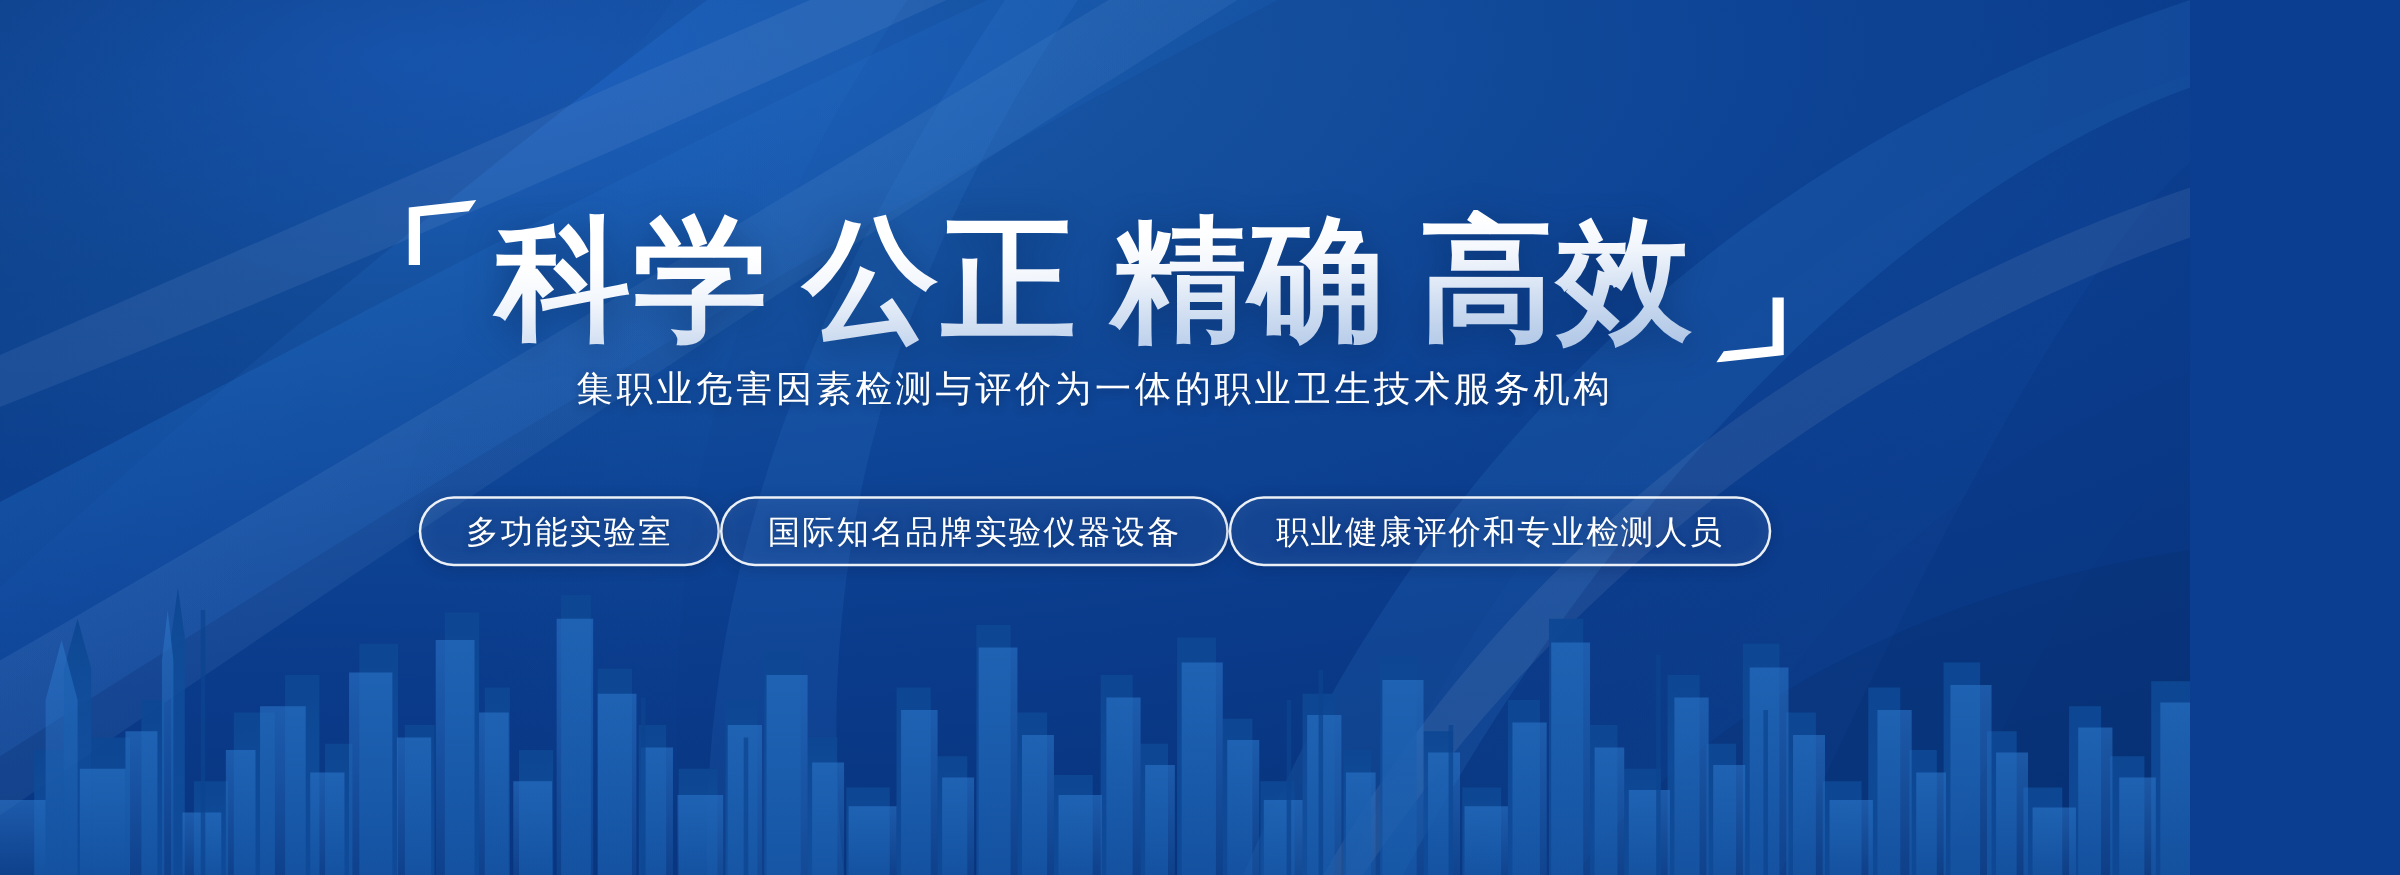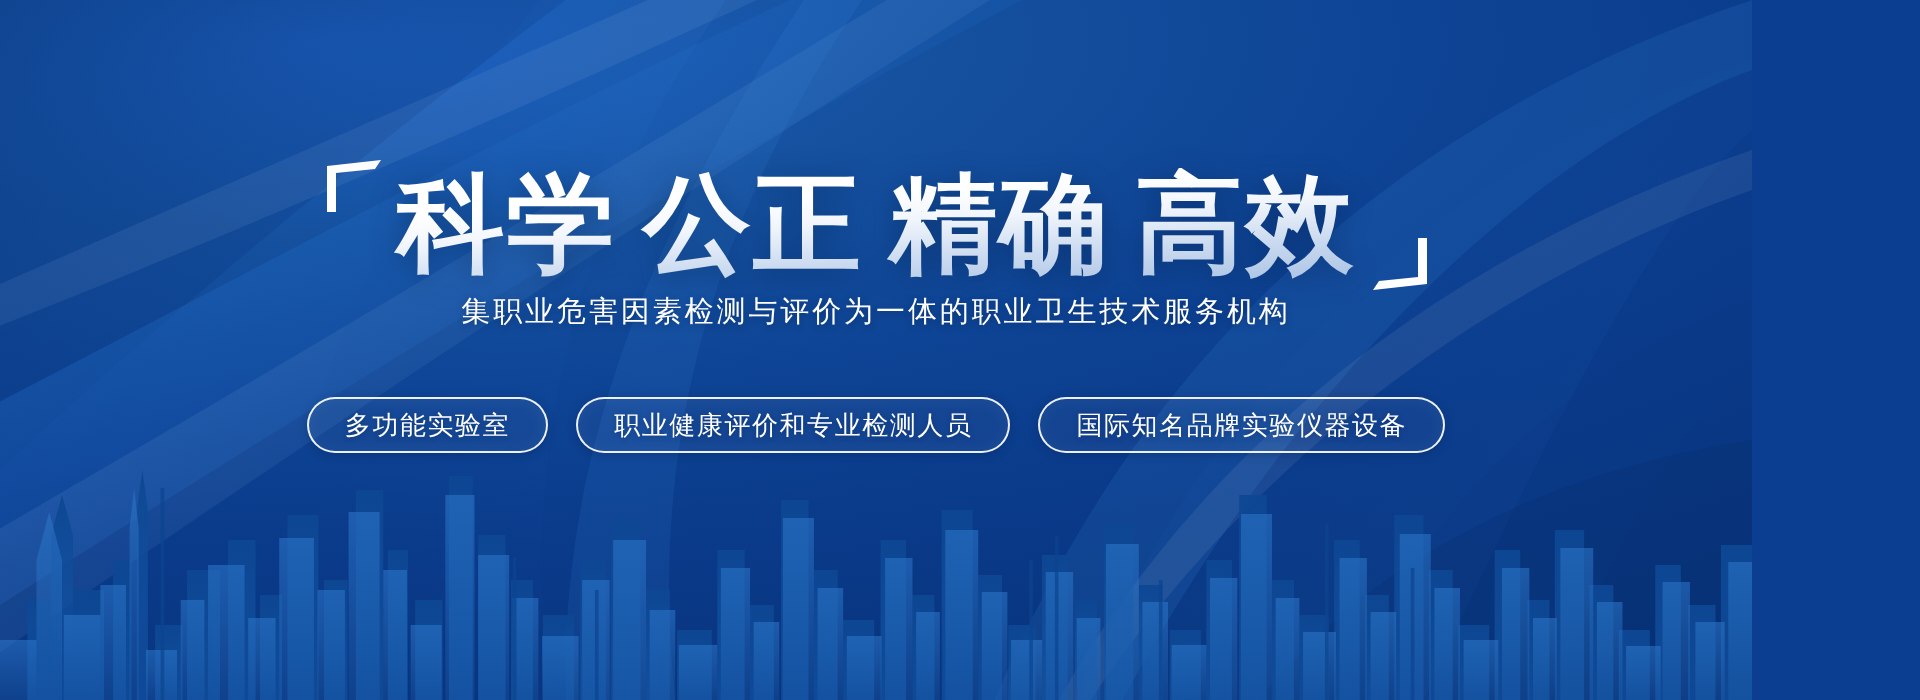--- a/index.html
+++ b/index.html
@@ -72,21 +72,20 @@
     font-weight:500;
     letter-spacing:.10em;
     color:#ffffff;
     text-shadow:0 2px 7px rgba(4,28,70,.45);
     white-space:nowrap;
   }
 
   .pills{
     margin-top:65px;
     display:flex; align-items:center; justify-content:center;
-    gap:28px;
   }
   .pill{
     height:56px;
     padding:0 36px;
     display:flex; align-items:center; justify-content:center;
     border:2px solid rgba(255,255,255,.92);
     border-radius:999px;
     color:#ffffff;
     font-size:26px;
     font-weight:500;
@@ -308,18 +307,18 @@
         <svg viewBox="0 0 58 54" aria-hidden="true">
           <path d="M56,2 L56,48 L2,54 L8,45 L47,41 L47,2 Z" fill="#ffffff"></path>
         </svg>
       </div>
     </div>
 
     <div class="subtitle">集职业危害因素检测与评价为一体的职业卫生技术服务机构</div>
 
     <div class="pills">
       <div class="pill">多功能实验室</div>
+      <div class="pill">国际知名品牌实验仪器设备</div>
       <div class="pill">职业健康评价和专业检测人员</div>
-      <div class="pill">国际知名品牌实验仪器设备</div>
     </div>
 
   </div>
 </div>
 
 </body></html>

